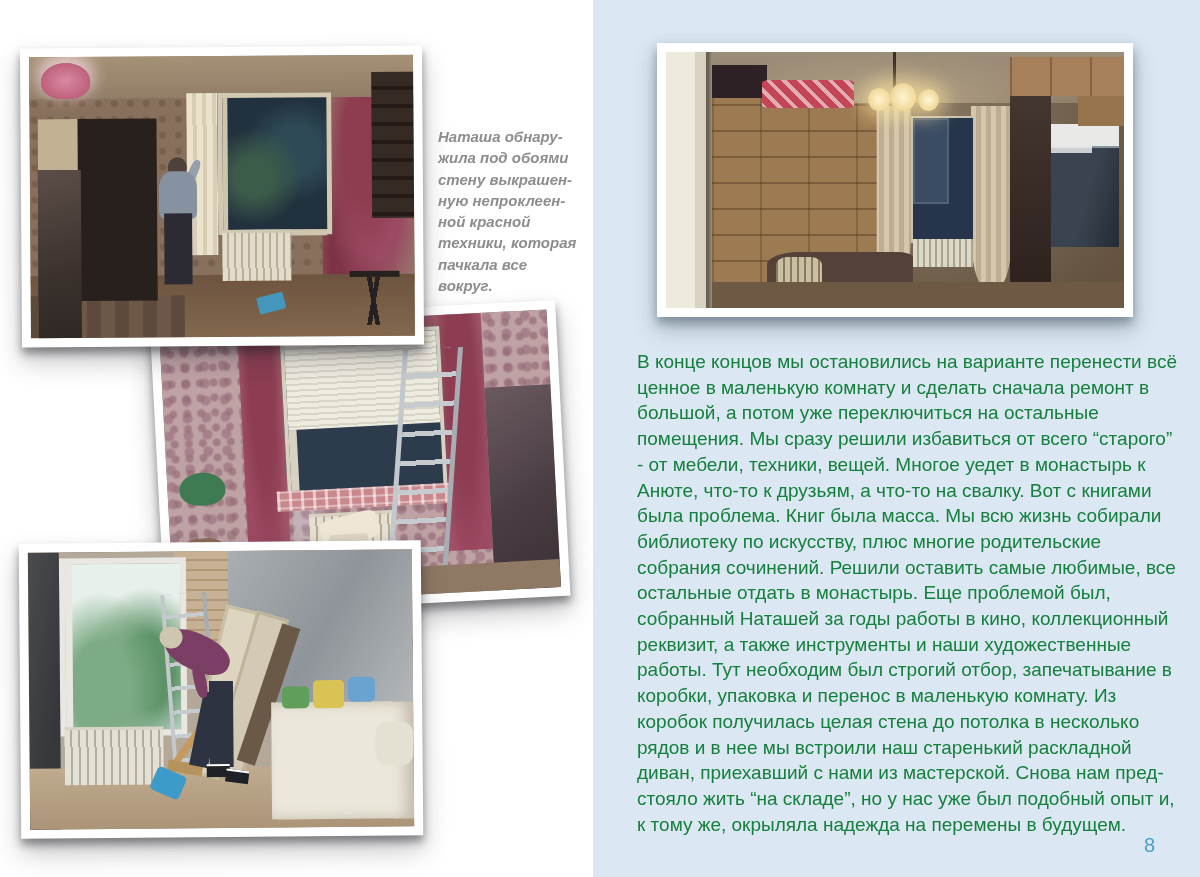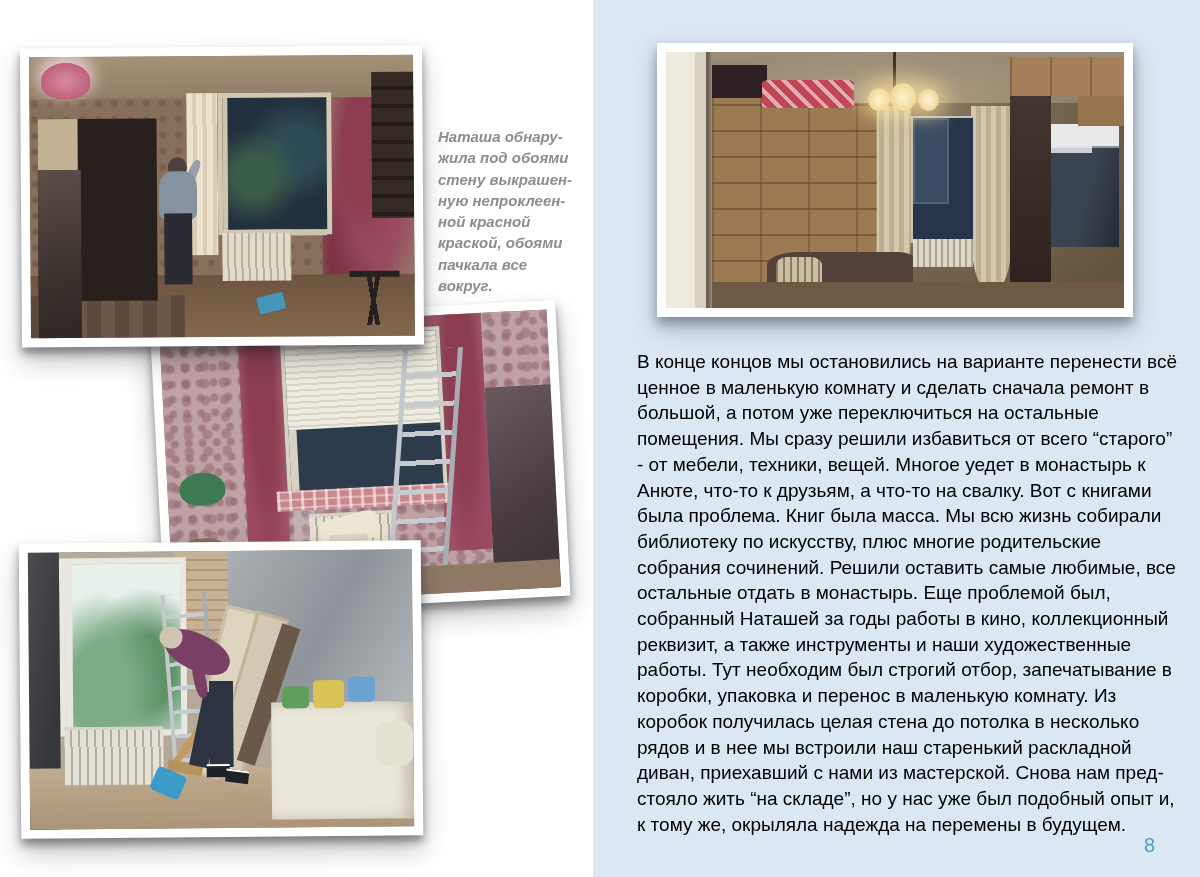--- a/index.html
+++ b/index.html
@@ -24,21 +24,21 @@
     box-shadow:0 6px 10px rgba(70,85,100,.5),0 12px 22px rgba(70,85,100,.3);}
   .ph>div{position:absolute;}
   
   .caption{
     position:absolute;left:438px;top:126px;width:150px;
     font-style:italic;font-weight:bold;font-size:15px;line-height:21.3px;
     color:#8d8d90;white-space:pre-line;z-index:5;
   }
   .body-text{
     position:absolute;left:637px;top:349px;width:560px;margin:0;
-    font-size:19px;line-height:25.7px;color:#000000;white-space:pre-line;
+    font-size:19px;line-height:25.7px;color:#15803d;white-space:pre-line;
   }
   .page-number{
     position:absolute;left:637px;top:834px;width:518px;text-align:right;
     font-size:20px;color:#4b9dca;
   }
   
   .p1-ceiling{left:0;top:0;width:100%;height:17%;background:linear-gradient(#a59175,#8f7b66);}
   .p1-wall{left:0;top:15%;width:100%;height:66%;
     background-color:#87705d;
     background-image:radial-gradient(circle at 30% 30%,rgba(110,82,62,.55) 0 3px,transparent 4px),
@@ -285,21 +285,21 @@
     <div class="p3-arm"></div>
     <div class="p3-cap"></div>
   </div>
 </figure>
 
 <div class="caption">Наташа обнару-
 жила под обоями
 стену выкрашен-
 ную непроклеен-
 ной красной
-краской, обоями
+техники, которая
 пачкала все
 вокруг.</div>
 
 <figure class="photo photo-right">
   <div class="ph">
     <div class="p4-wall"></div>
     <div class="p4-ceiling"></div>
     <div class="p4-stem"></div>
     <div class="p4-curt-l"></div>
     <div class="p4-curt-r"></div>

